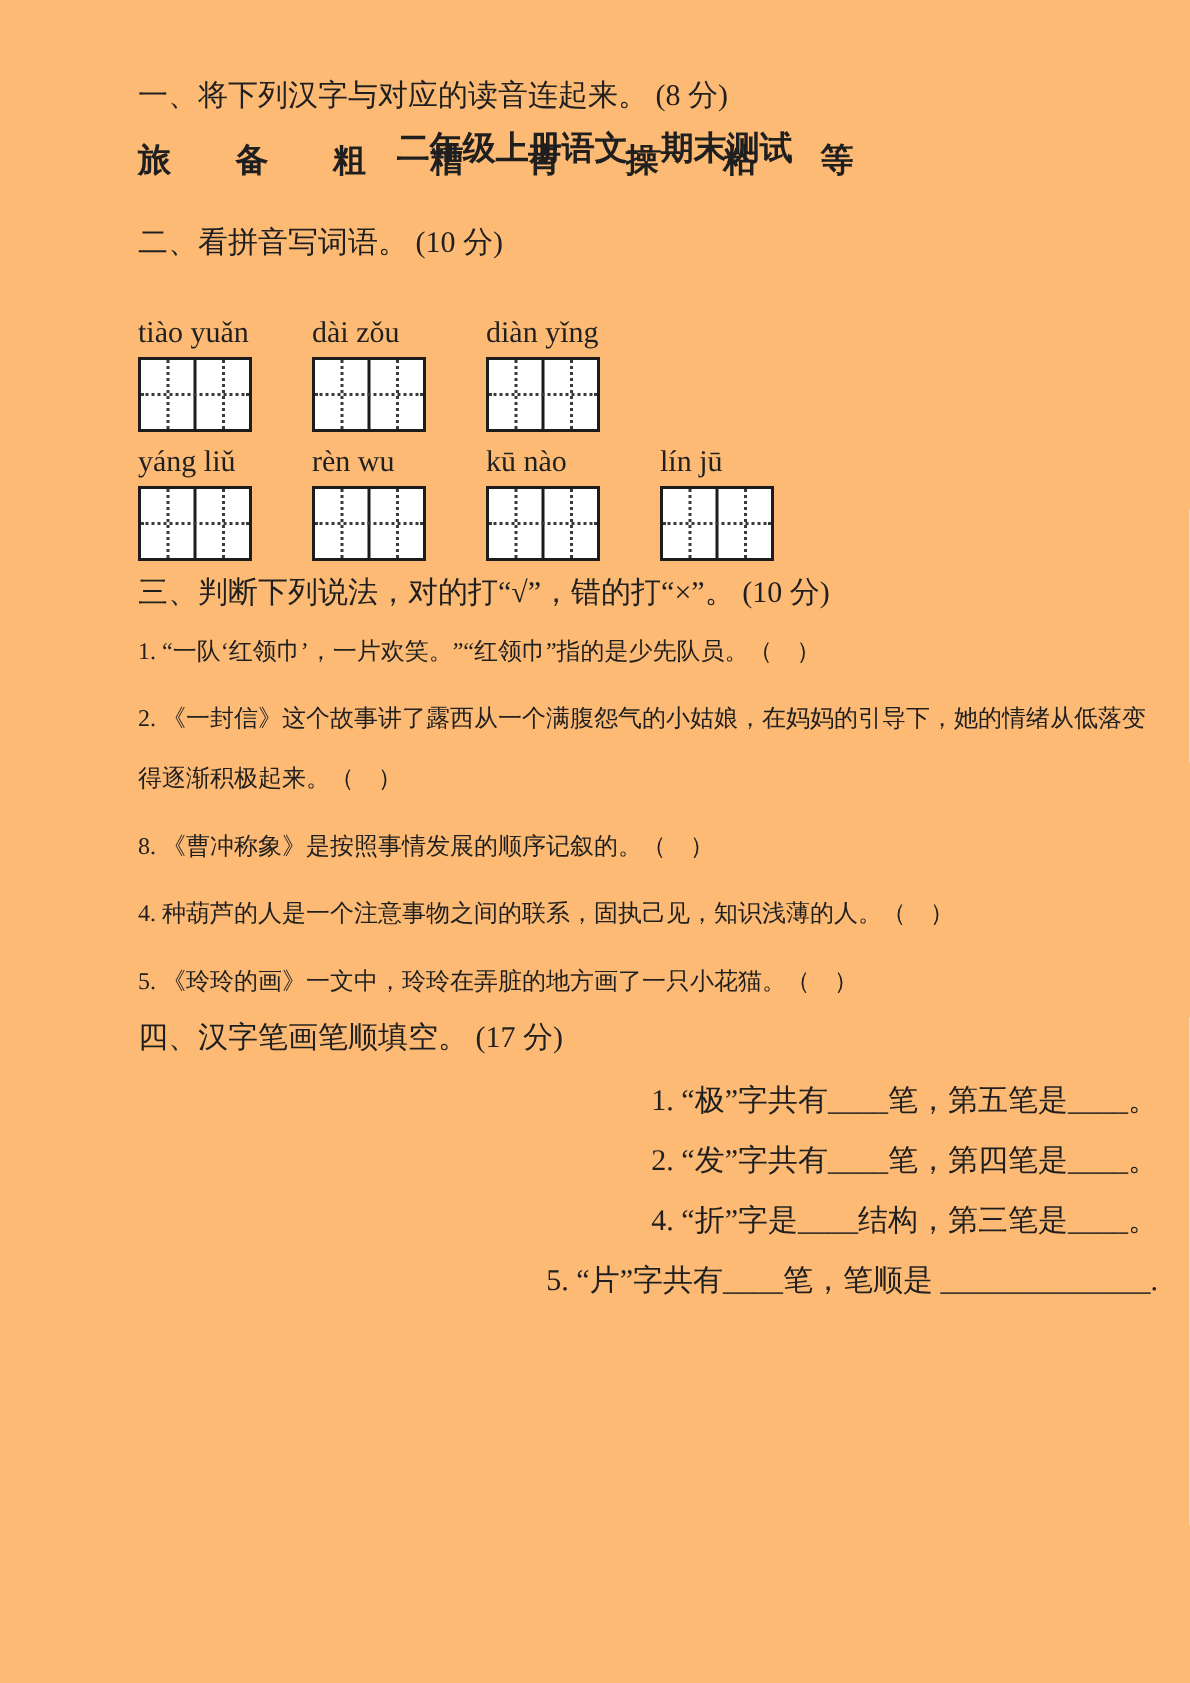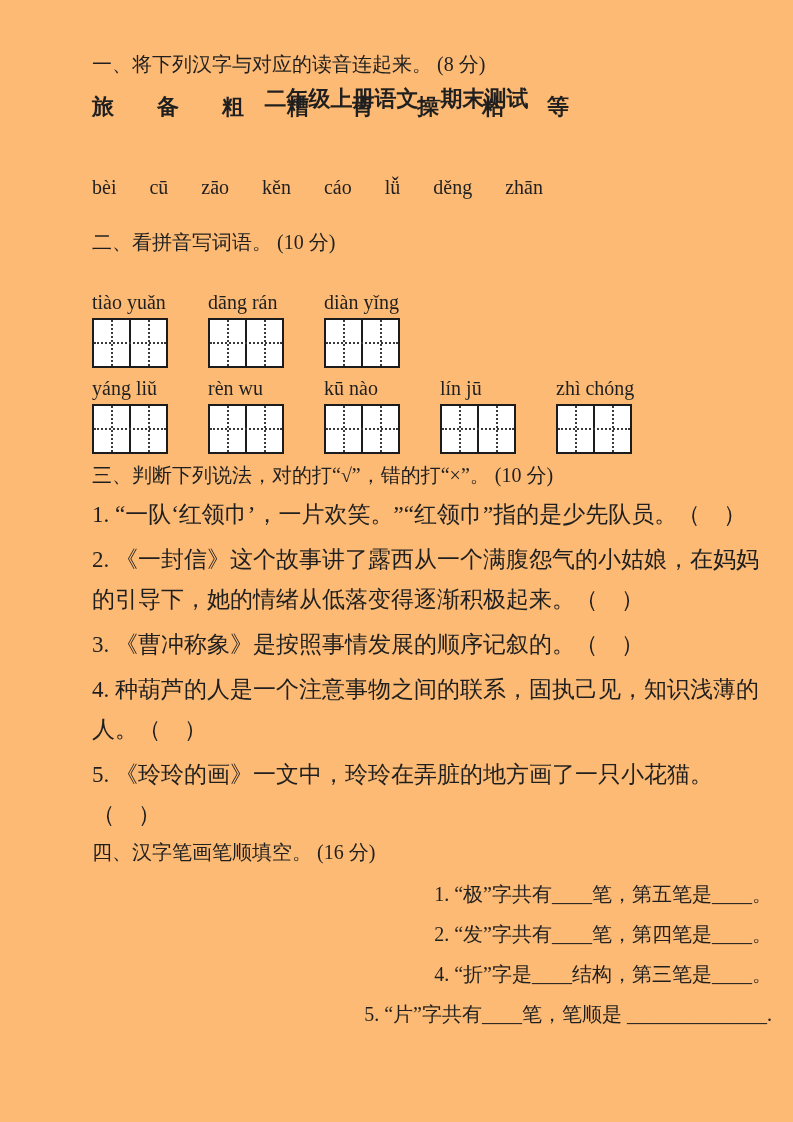--- a/index.html
+++ b/index.html
@@ -61,21 +61,21 @@
   .tzg .cell { flex:1; position:relative; }
   .tzg .cell + .cell { border-left:2px solid #1c1c1c; }
   .tzg .cell::before {
     content:""; position:absolute; top:0; bottom:0; left:50%;
     margin-left:-1px; border-left:2px dotted #3a3a3a;
   }
   .row2 { margin-top:8px; }
   
   .h3 { margin-top:9px; }
   .s3-items { margin-top:8px; }
-  .s3-items p { margin:0 0 5px 0; font-size:23px; line-height:40px; }
+  .s3-items p { margin:0 0 5px 0; font-size:16px; line-height:40px; }
   .h4 { margin-top:0; }
   .s4-items { margin-top:10px;text-align:right; }
   .s4-items p { margin:0; font-size:20px; line-height:40px; white-space:nowrap; }
 </style>
 </head>
 <body>
 
 <div class="page">
 
   <h1 class="title">二年级上册语文—期末测试</h1>
@@ -88,43 +88,33 @@
       <span>旅</span>
       <span>备</span>
       <span>粗</span>
       <span>糟</span>
       <span>肯</span>
       <span>操</span>
       <span>粘</span>
       <span>等</span>
     </div>
 
-    <div class="pinyin-row">
-      <span>bèi</span>
-      <span>cū</span>
-      <span>zāo</span>
-      <span>kěn</span>
-      <span>cáo</span>
-      <span>lǚ</span>
-      <span>děng</span>
-      <span>zhān</span>
-    </div>
 
     <p class="heading h2">二、看拼音写词语。 (10 分)</p>
 
     <div class="word-row">
       <div class="word-col">
         <div class="word-pinyin">tiào yuǎn</div>
         <div class="tzg">
             <div class="cell"></div>
             <div class="cell"></div>
           </div>
       </div>
       <div class="word-col">
-        <div class="word-pinyin">dāng rán</div>
+        <div class="word-pinyin">dài zǒu</div>
         <div class="tzg">
             <div class="cell"></div>
             <div class="cell"></div>
           </div>
       </div>
       <div class="word-col">
         <div class="word-pinyin">diàn yǐng</div>
         <div class="tzg">
             <div class="cell"></div>
             <div class="cell"></div>
@@ -154,39 +144,32 @@
             <div class="cell"></div>
           </div>
       </div>
       <div class="word-col">
         <div class="word-pinyin">lín jū</div>
         <div class="tzg">
             <div class="cell"></div>
             <div class="cell"></div>
           </div>
       </div>
-      <div class="word-col">
-        <div class="word-pinyin">zhì chóng</div>
-        <div class="tzg">
-            <div class="cell"></div>
-            <div class="cell"></div>
-          </div>
-      </div>
     </div>
 
     <p class="heading h3">三、判断下列说法，对的打“√”，错的打“×”。 (10 分)</p>
     <div class="s3-items">
       <p>1. “一队‘红领巾’，一片欢笑。”“红领巾”指的是少先队员。（　）</p>
       <p>2. 《一封信》这个故事讲了露西从一个满腹怨气的小姑娘，在妈妈的引导下，她的情绪从低落变得逐渐积极起来。（　）</p>
-      <p>3. 《曹冲称象》是按照事情发展的顺序记叙的。（　）</p>
+      <p>8. 《曹冲称象》是按照事情发展的顺序记叙的。（　）</p>
       <p>4. 种葫芦的人是一个注意事物之间的联系，固执己见，知识浅薄的人。（　）</p>
       <p>5. 《玲玲的画》一文中，玲玲在弄脏的地方画了一只小花猫。（　）</p>
     </div>
 
-    <p class="heading h4">四、汉字笔画笔顺填空。 (16 分)</p>
+    <p class="heading h4">四、汉字笔画笔顺填空。 (17 分)</p>
     <div class="s4-items">
       <p>1. “极”字共有____笔，第五笔是____。</p>
       <p>2. “发”字共有____笔，第四笔是____。</p>
       <p>4. “折”字是____结构，第三笔是____。</p>
       <p>5. “片”字共有____笔，笔顺是 ______________.</p>
     </div>
 
   </div>
 </div>
 

